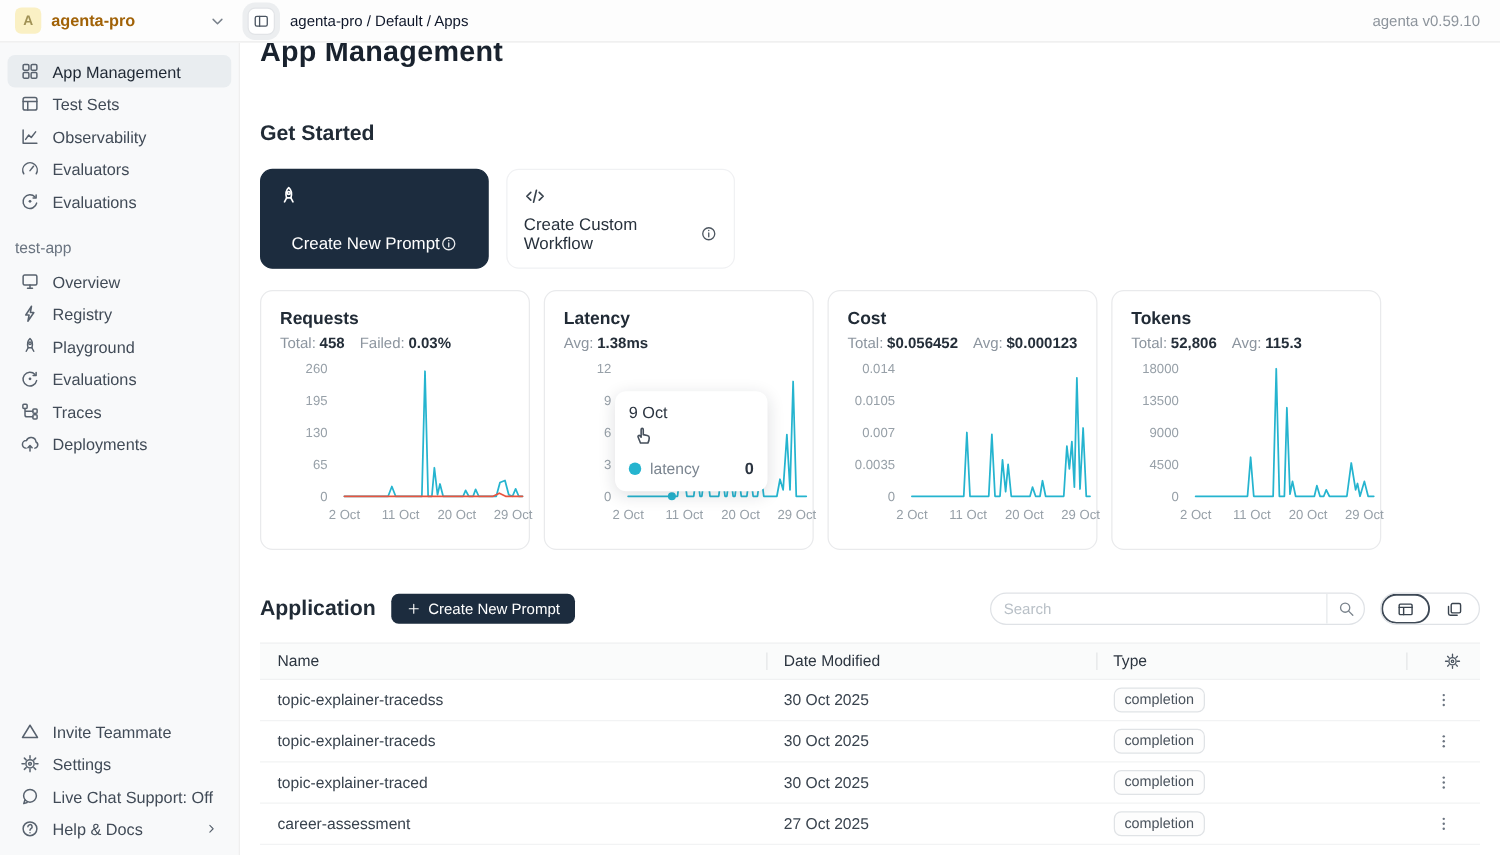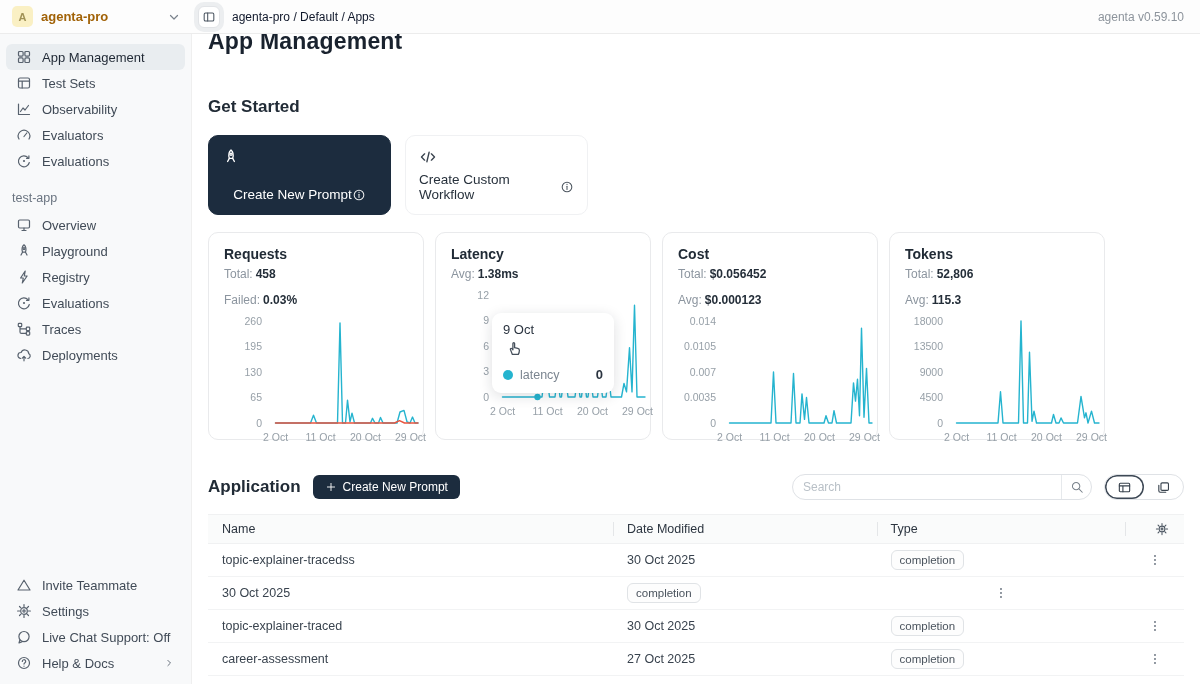--- a/index.html
+++ b/index.html
@@ -52,21 +52,21 @@
   .gs-card.dark .ic { color:#fff; }
   .gs-label-row { display:flex; align-items:center; justify-content:center;
                   font-size:13.5px; font-weight:500; }
   .gs-label-row .ic { width:14px; height:14px; opacity:.9; }
 
   
   .metrics-row { display:flex; gap:11px; margin-top:17px; }
   .metric-card { width:216px; height:208px; background:#fff; border:1px solid #e9eaec;
                  border-radius:10px; padding:13px 15px 8px; position:relative; }
   .mc-title { font-size:14px; font-weight:700; color:#212b36; }
-  .mc-stats { margin-top:5px; font-size:12px; color:#8c959f; display:flex; gap:12px;flex-direction:column; }
+  .mc-stats { margin-top:5px; font-size:12px; color:#8c959f; display:flex; gap:12px; }
   .mc-stats b { color:#242e39; font-weight:700; margin-left:3px; }
   .chart { margin-top:4px; width:203px; height:138px; display:block; }
   .tick { font-size:10.5px; fill:#97a0a8; }
 
   .chart-tooltip { position:absolute; left:56px; top:80px; width:122px; height:80px;
                    background:#fff; border-radius:9px; box-shadow:0 3px 14px rgba(20,30,40,.14);
                    padding:9px 11px; z-index:3; }
   .tt-date { font-size:13px; font-weight:500; color:#2b3440; }
   .tt-cursor { position:absolute; left:14px; top:26px; width:17px; height:17px; color:#454f5b; }
   .tt-row { position:absolute; left:11px; right:11px; bottom:11px; display:flex; align-items:center; gap:7px; }
@@ -198,34 +198,34 @@
           <svg viewBox="0 0 16 16" fill="none" stroke="currentColor" stroke-width="1.2" stroke-linecap="round" stroke-linejoin="round">
             <rect x="2.5" y="3" width="11" height="8" rx="1.2"></rect>
             <path d="M6 13.5h4M8 11v2.5"></path>
           </svg>
         </span>
         <span>Overview</span>
       </div>
       <div class="sb-item">
         <span class="ic">
           <svg viewBox="0 0 16 16" fill="none" stroke="currentColor" stroke-width="1.2" stroke-linecap="round" stroke-linejoin="round">
+            <path d="M9.2 2 4.6 9h2.7l-1 5 4.8-7H8.3l.9-5z"></path>
+          </svg>
+        </span>
+        <span>Registry</span>
+      </div>
+      <div class="sb-item">
+        <span class="ic">
+          <svg viewBox="0 0 16 16" fill="none" stroke="currentColor" stroke-width="1.2" stroke-linecap="round" stroke-linejoin="round">
             <path d="M8 1.8c1.8 1.6 2.4 4.4 1.5 7.4h-3C5.6 6.2 6.2 3.4 8 1.8z"></path>
             <path d="M6.5 9.2 5 12m4.5-2.8L11 12"></path>
             <circle cx="8" cy="5.6" r="1"></circle>
           </svg>
         </span>
         <span>Playground</span>
-      </div>
-      <div class="sb-item">
-        <span class="ic">
-          <svg viewBox="0 0 16 16" fill="none" stroke="currentColor" stroke-width="1.2" stroke-linecap="round" stroke-linejoin="round">
-            <path d="M9.2 2 4.6 9h2.7l-1 5 4.8-7H8.3l.9-5z"></path>
-          </svg>
-        </span>
-        <span>Registry</span>
       </div>
       <div class="sb-item">
         <span class="ic">
           <svg viewBox="0 0 16 16" fill="none" stroke="currentColor" stroke-width="1.2" stroke-linecap="round" stroke-linejoin="round">
             <path d="M13.3 9.5A5.5 5.5 0 1 1 12 4.6"></path>
             <path d="M12.9 2.9v2.4h-2.4"></path>
             <circle cx="8" cy="8" r="1.1" fill="currentColor" stroke="none"></circle>
           </svg>
         </span>
         <span>Evaluations</span>
@@ -497,20 +497,21 @@
             <span class="ic">
               <svg viewBox="0 0 16 16" fill="none" stroke="currentColor" stroke-width="1.2" stroke-linecap="round" stroke-linejoin="round">
                 <circle cx="8" cy="3.5" r="1.1" fill="currentColor" stroke="none"></circle>
                 <circle cx="8" cy="8" r="1.1" fill="currentColor" stroke="none"></circle>
                 <circle cx="8" cy="12.5" r="1.1" fill="currentColor" stroke="none"></circle>
               </svg>
             </span>
           </div>
         </div>
         <div class="t-row">
+          <div class="td">topic-explainer-traceds</div>
           <div class="td">30 Oct 2025</div>
           <div class="td"><span class="badge">completion</span></div>
           <div class="row-menu">
             <span class="ic">
               <svg viewBox="0 0 16 16" fill="none" stroke="currentColor" stroke-width="1.2" stroke-linecap="round" stroke-linejoin="round">
                 <circle cx="8" cy="3.5" r="1.1" fill="currentColor" stroke="none"></circle>
                 <circle cx="8" cy="8" r="1.1" fill="currentColor" stroke="none"></circle>
                 <circle cx="8" cy="12.5" r="1.1" fill="currentColor" stroke="none"></circle>
               </svg>
             </span>

